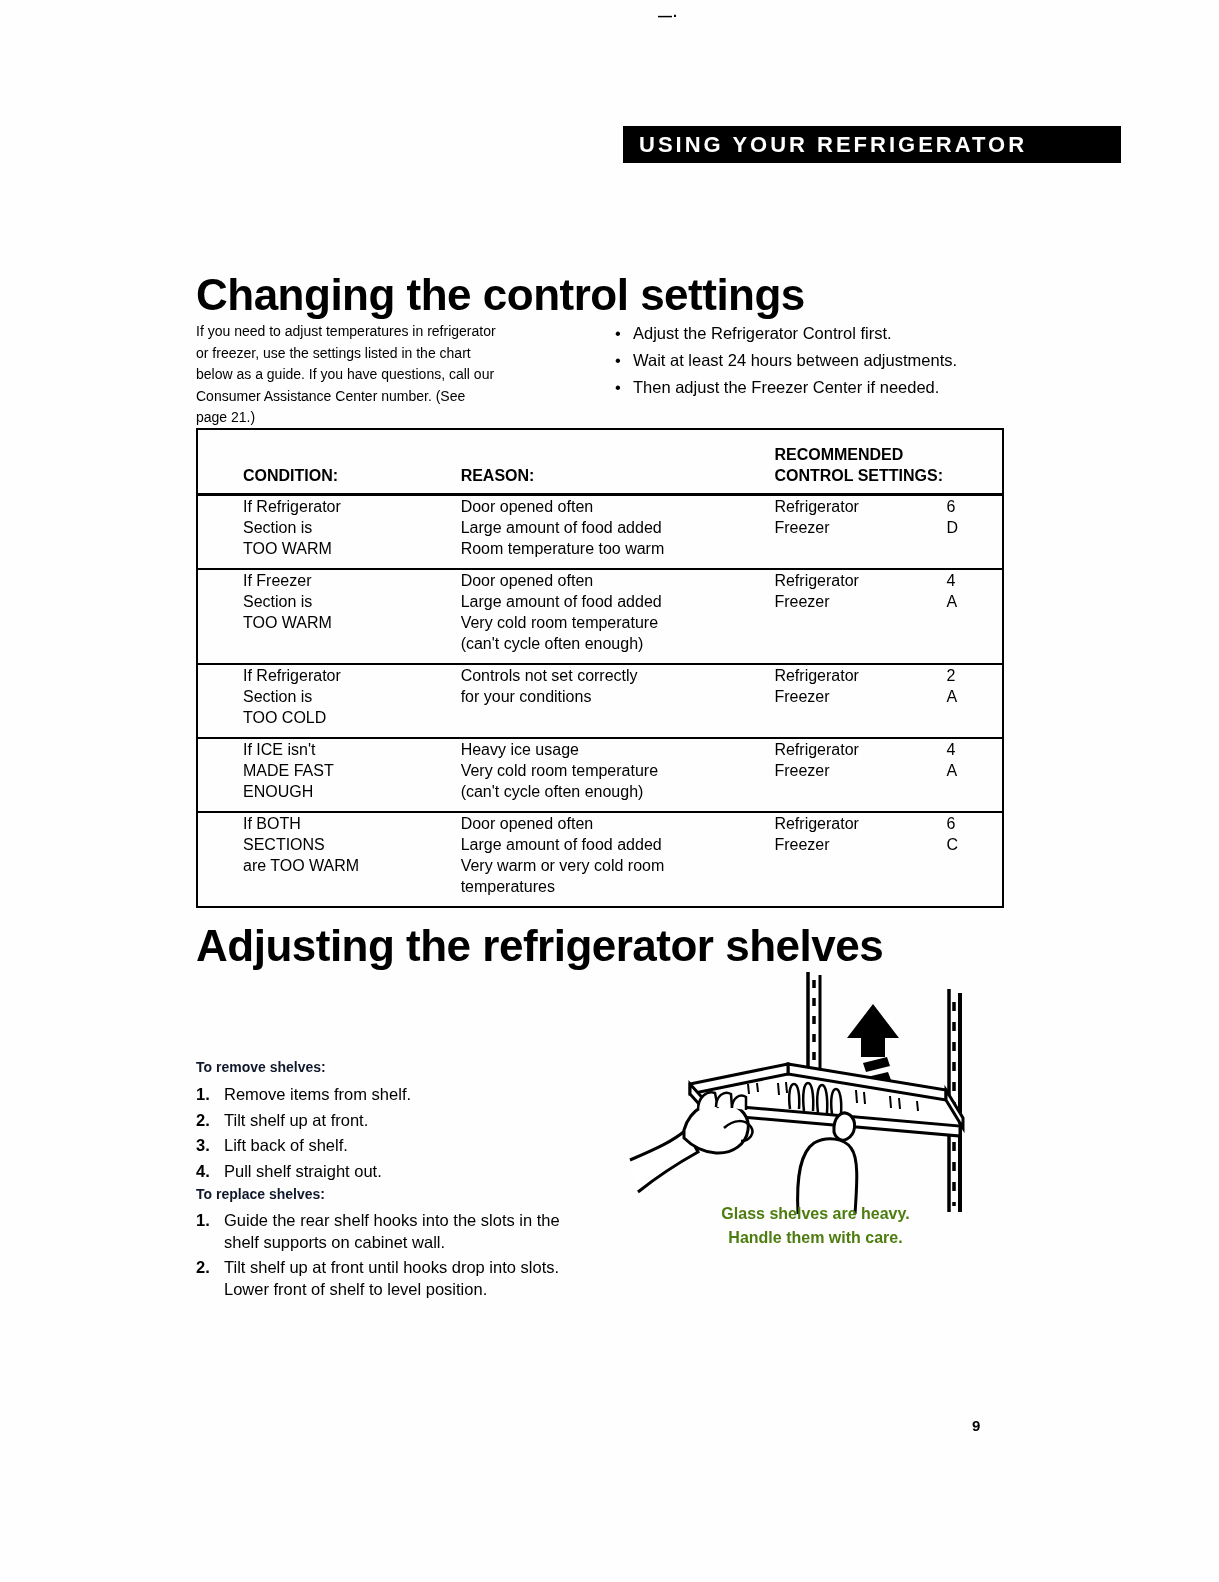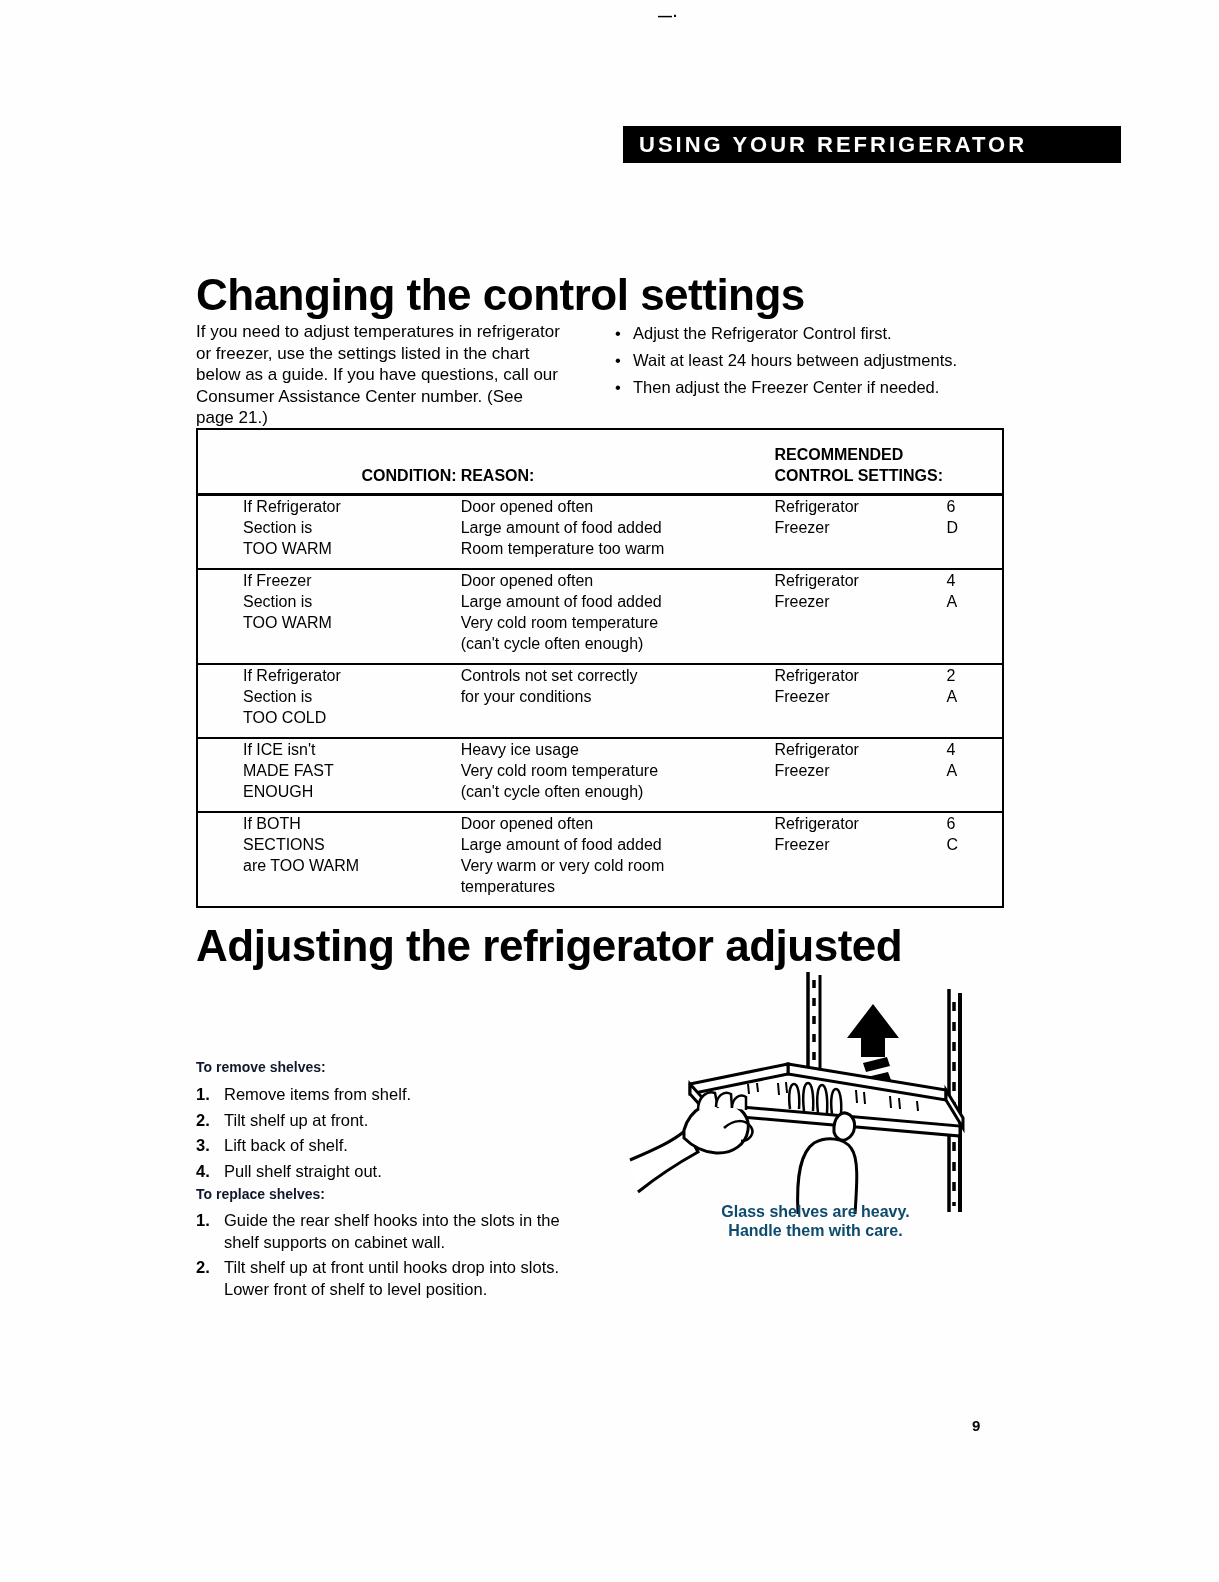--- a/index.html
+++ b/index.html
@@ -31,21 +31,21 @@
     font-size:22px;font-weight:bold;letter-spacing:3px;
   }
 
   h1.section-title{
     margin:0;font-size:44px;font-weight:bold;letter-spacing:-0.5px;
     color:#000;
   }
   .title1{left:196px;top:270px;width:700px;}
   .title2{left:196px;top:921px;width:750px;}
 
-  .body-text{font-size:17px;line-height:21.5px;color:#000;}
+  .body-text{font-size:14px;line-height:21.5px;color:#000;}
   .intro1{left:196px;top:321px;width:420px;}
   .intro2{left:196px;top:970px;width:440px;}
 
   .bullets{left:615px;top:320px;width:430px;}
   .bullet-row{display:flex;font-size:16.5px;line-height:27px;color:#000;}
   .bullet-row .dot{width:18px;flex:0 0 18px;}
 
   
   .ctl-table{
     left:196px;top:428px;width:808px;
@@ -60,40 +60,40 @@
   .ctl-table col.c2{width:313px;}
   .ctl-table col.c3{width:228px;}
   .ctl-table{border:2px solid #000;}
   .ctl-table thead th{
     font-weight:bold;vertical-align:bottom;
     padding-top:14px;padding-bottom:7px;
     border-bottom:3px solid #000;
   }
   .ctl-table tbody tr + tr td{border-top:2.5px solid #000;margin-left:28px;}
   .ctl-table .cell-condition{padding-left:45px;}
-  .ctl-table thead th.h-condition{padding-left:45px;text-align:right;}
+  .ctl-table thead th.h-condition{padding-left:45px;}
   .settings-pair{display:flex;gap:28px;}
   .settings-pair .lab{width:144px;flex:0 0 144px;}
   .settings-pair .val{font-weight:normal;}
 
   
   .list-heading{font-size:14px;font-weight:bold;color:#0f172a;}
   .lh-remove{left:196px;top:1059px;}
   .lh-replace{left:196px;top:1186px;}
   .steps{display:flex;flex-direction:column;}
   .steps-remove{left:196px;top:1084px;width:430px;}
   .steps-replace{left:196px;top:1210px;width:440px;}
   .step-row{display:flex;font-size:16.5px;line-height:21.5px;margin-bottom:4px;color:#000;}
   .step-row .num{width:28px;flex:0 0 28px;font-weight:bold;}
 
   
   .figure-svg{left:628px;top:956px;width:388px;height:262px;}
   .figure-caption{
     left:688px;top:1202px;width:255px;
-    text-align:center;font-size:16px;font-weight:bold;line-height:19px;color:#0c4a6e;
+    text-align:center;font-size:16px;font-weight:bold;line-height:24px;color:#4d7c0f;
   }
 
   .page-number{
     left:972px;top:1417px;
     font-size:15px;font-weight:bold;color:#000;
   }
 </style>
 </head>
 <body>
 
@@ -230,21 +230,21 @@
           </div>
           <div class="settings-pair">
             <span class="lab">Freezer</span>
             <span class="val">C</span>
           </div>
         </td>
       </tr>
     </tbody>
   </table>
 
-  <h1 class="abs section-title title2">Adjusting the refrigerator adjusted</h1>
+  <h1 class="abs section-title title2">Adjusting the refrigerator shelves</h1>
 
 
   <div class="abs list-heading lh-remove">To remove shelves:</div>
   <div class="abs steps steps-remove">
     <div class="step-row">
       <span class="num">1.</span>
       <span class="pre">Remove items from shelf.</span>
     </div>
     <div class="step-row">
       <span class="num">2.</span>

